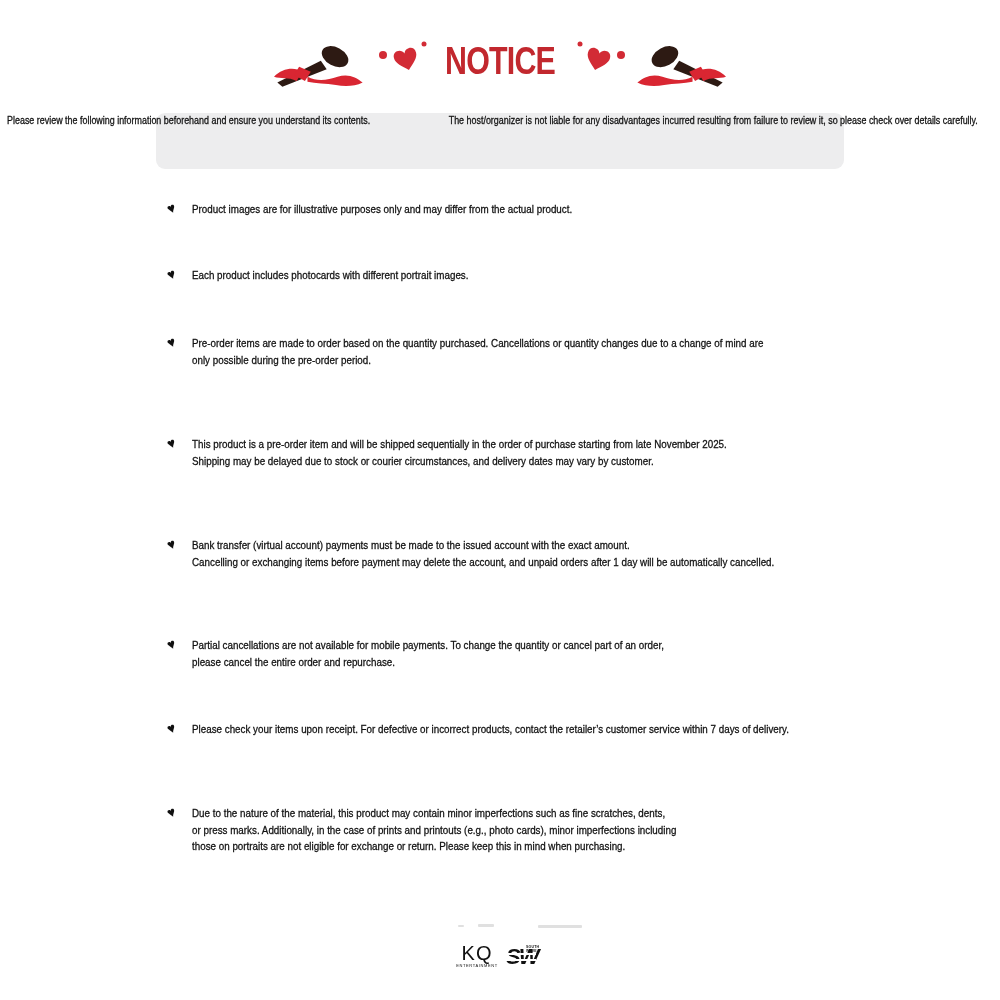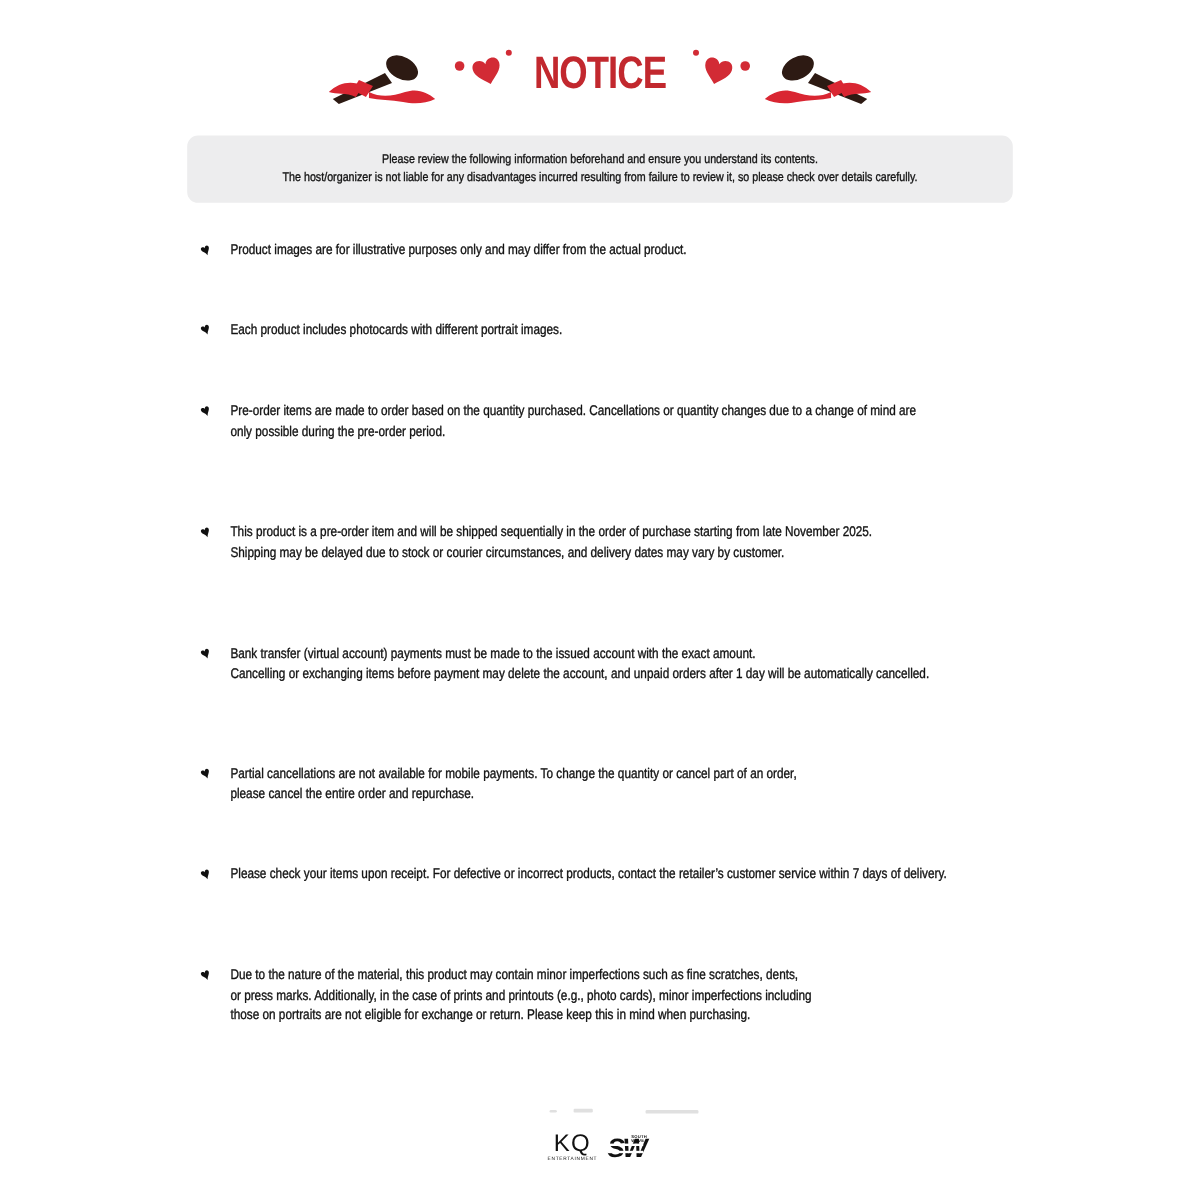--- a/index.html
+++ b/index.html
@@ -24,21 +24,21 @@
   .decor-left  { left:274px; }
   .decor-right { left:634px; transform:scaleX(-1); }
   .hearts { position:absolute; top:38px; width:52px; height:38px; }
   .hearts-left  { left:377px; }
   .hearts-right { left:575px; transform:scaleX(-1); }
 
   
   .intro-box {
     position:absolute; left:156px; top:113px; width:688px; height:56px;
     background:#ededee; border-radius:9px;
-    display:flex; flex-direction:column; justify-content:center;
+    display:flex; flex-direction:row; justify-content:center;
   }
   .intro-line {
     text-align:center; font-size:10.5px; line-height:15.5px;
     letter-spacing:0; color:#141414;
     transform:scaleX(0.85); transform-origin:center center;
     white-space:pre; -webkit-text-stroke:0.3px #141414;
   }
 
   
   .notice-item { position:absolute; left:192px; }

